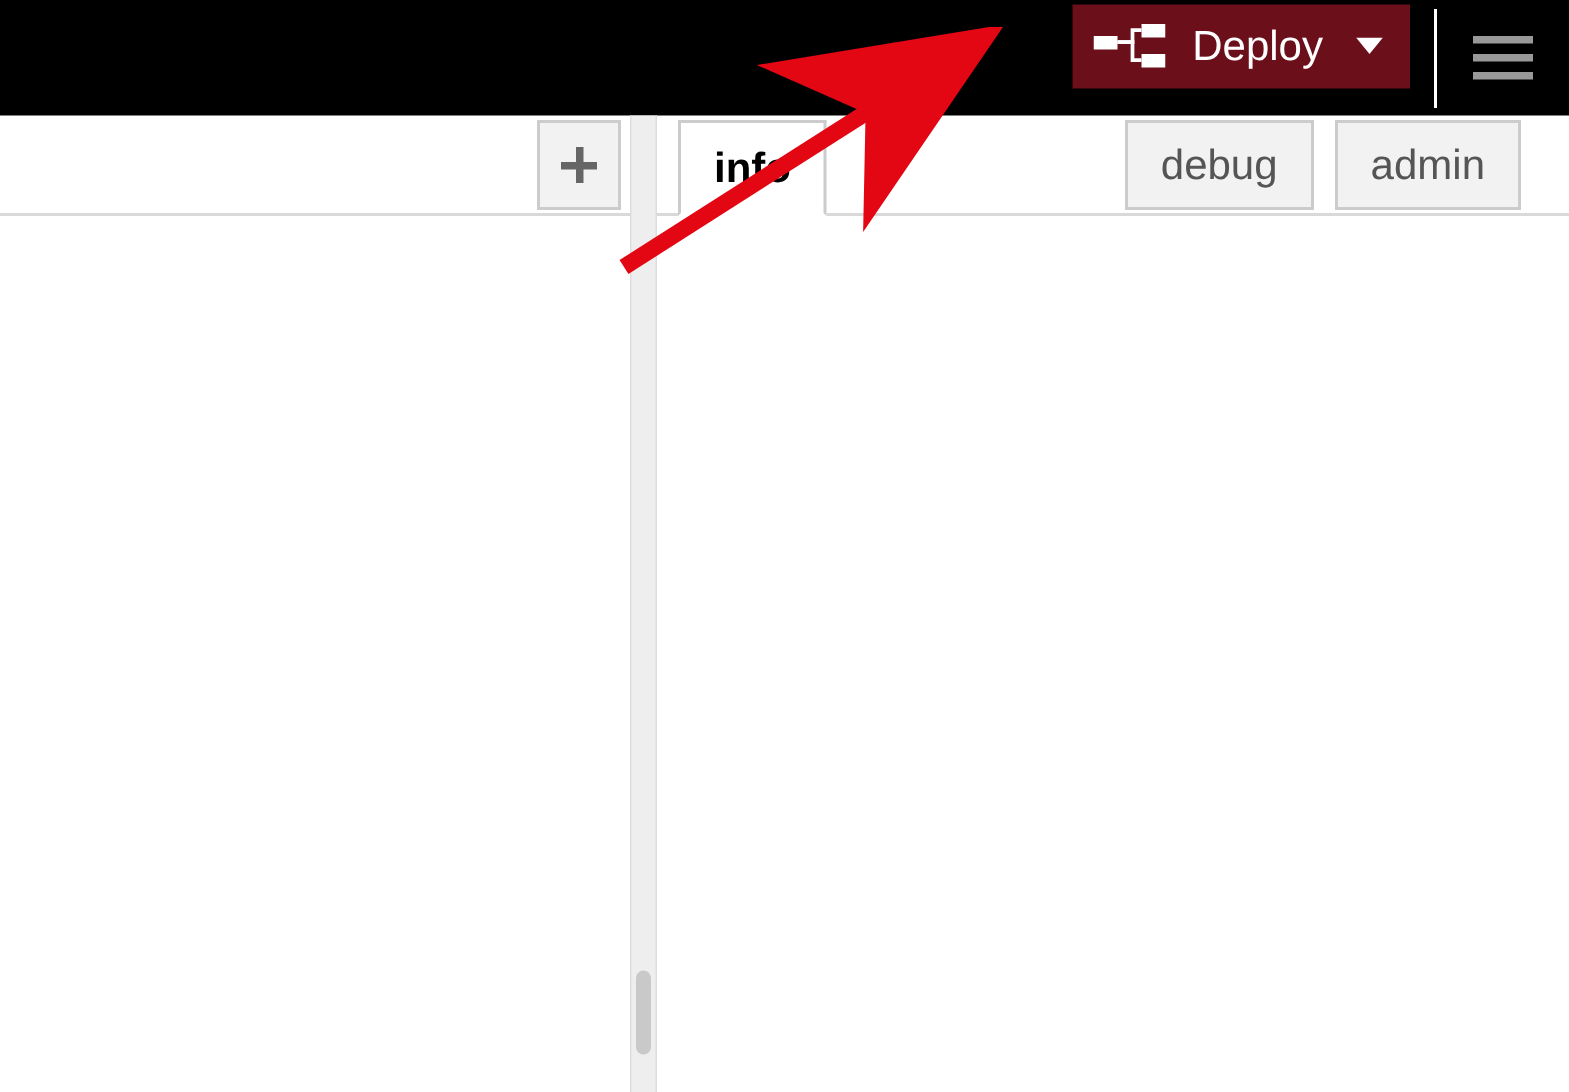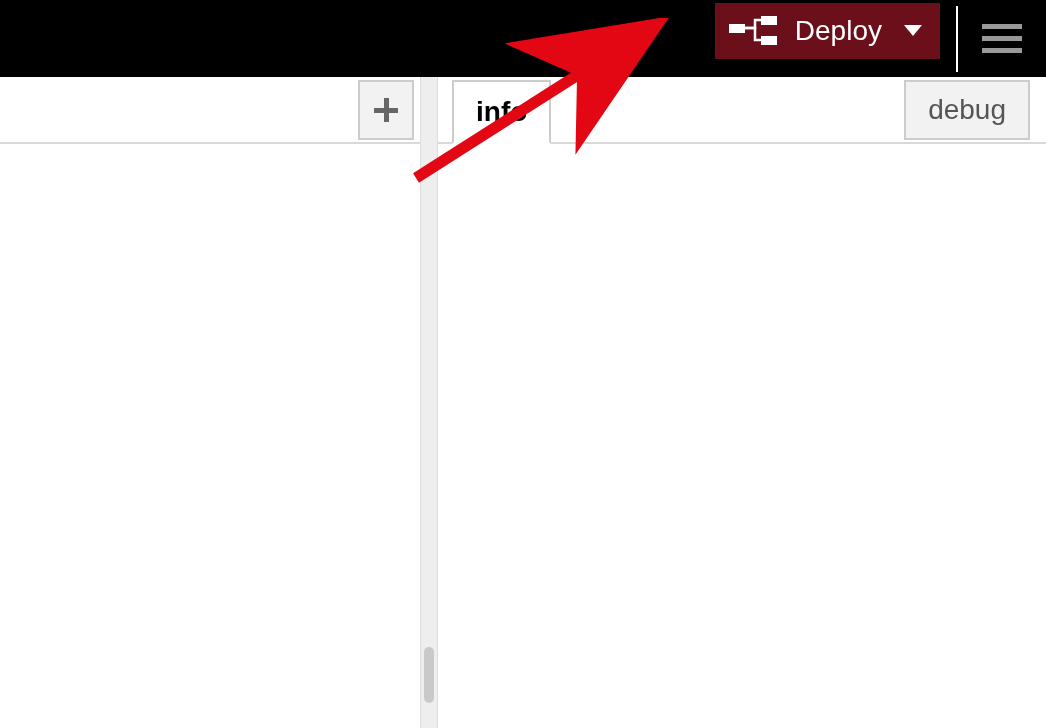--- a/index.html
+++ b/index.html
@@ -139,21 +139,21 @@
       font-weight: 700;
       border-bottom: 2px solid #fff;
       position: relative;
       z-index: 2;
       height: 64px;
     }
     .tab-group-right {
       margin-left: auto;
       display: flex;
       gap: 14px;
-      padding-right: 16px;
+      padding-right: 32px;
     }
 
     
     .arrow-annotation {
       position: absolute;
       pointer-events: none;
       z-index: 100;
     }
   </style>
 </head>
@@ -203,20 +203,23 @@
 
   <div class="right-panel">
     <div class="tab-bar">
       <div class="tab active">
         <span>info</span>
       </div>
       <div class="tab-group-right">
         <div class="tab">
           <span>debug</span>
         </div>
+        <div class="tab">
+          <span>admin</span>
+        </div>
       </div>
     </div>
   </div>
 </div>
 
 <svg class="arrow-annotation" style="left:410px; top:18px;" width="260" height="170" viewBox="0 0 260 170">
   <defs>
     <marker id="ahead" markerWidth="14" markerHeight="14" refX="11" refY="6" orient="auto">
       <path d="M0,0 L14,6 L0,12 L4,6 Z" fill="#e30613"></path>
     </marker>

